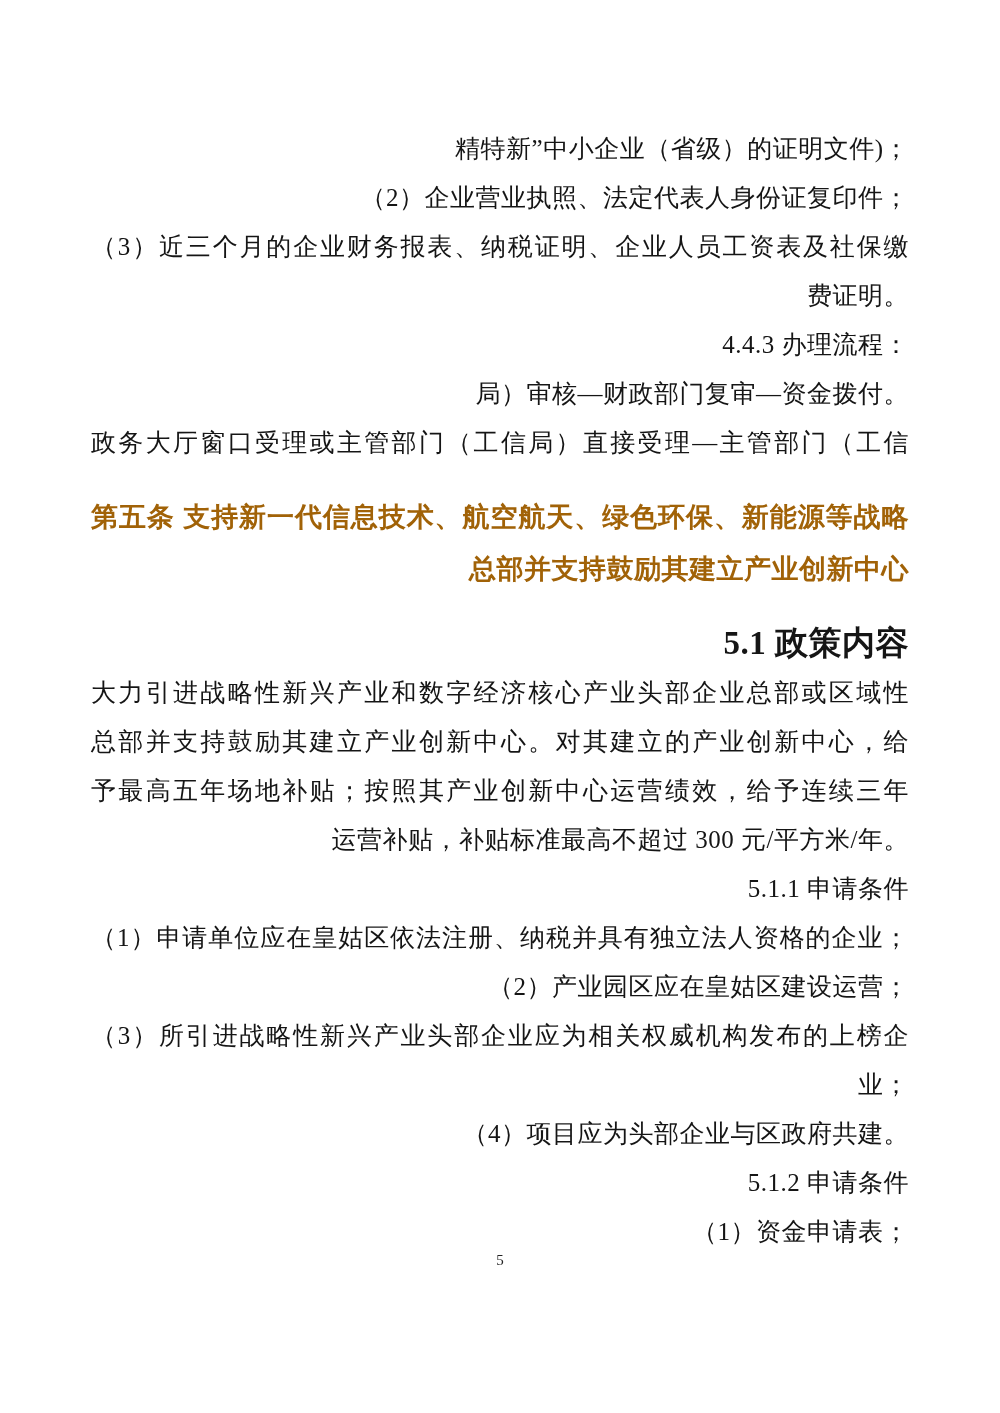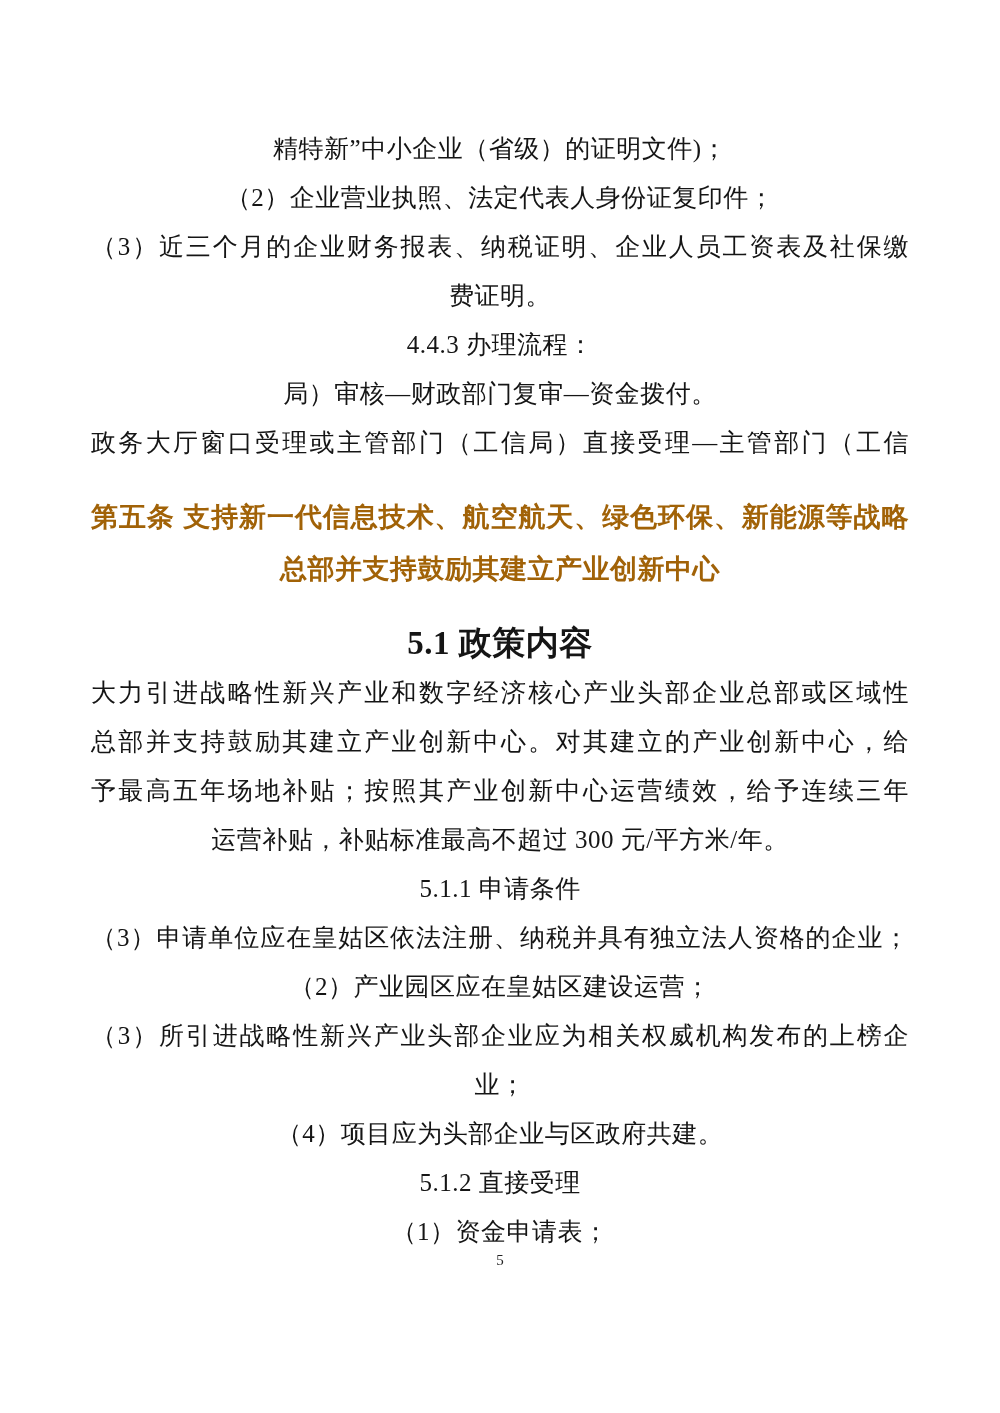--- a/index.html
+++ b/index.html
@@ -23,21 +23,21 @@
     width: 818px;
   }
   .block {
     margin: 0;
     padding: 0;
   }
   .line {
     font-size: 25px;
     line-height: 49px;
     letter-spacing: 0.5px;
-    text-align: center;
+    text-align: right;
     white-space: normal;
   }
   
   .line.fill {
     text-align: justify;
     text-align-last: justify;
   }
   .block.heading {
     margin-top: 24px;
     margin-bottom: 24px;
@@ -109,38 +109,38 @@
       <div class="line fill">总部并支持鼓励其建立产业创新中心。对其建立的产业创新中心，给</div>
       <div class="line fill">予最高五年场地补贴；按照其产业创新中心运营绩效，给予连续三年</div>
       <div class="line">运营补贴，补贴标准最高不超过 300 元/平方米/年。</div>
     </div>
 
     <div class="block body">
       <div class="line">5.1.1 申请条件</div>
     </div>
 
     <div class="block body">
-      <div class="line fill">（3）申请单位应在皇姑区依法注册、纳税并具有独立法人资格的企业；</div>
+      <div class="line fill">（1）申请单位应在皇姑区依法注册、纳税并具有独立法人资格的企业；</div>
     </div>
 
     <div class="block body">
       <div class="line">（2）产业园区应在皇姑区建设运营；</div>
     </div>
 
     <div class="block body">
       <div class="line fill">（3）所引进战略性新兴产业头部企业应为相关权威机构发布的上榜企</div>
       <div class="line">业；</div>
     </div>
 
     <div class="block body">
       <div class="line">（4）项目应为头部企业与区政府共建。</div>
     </div>
 
     <div class="block body">
-      <div class="line">5.1.2 直接受理</div>
+      <div class="line">5.1.2 申请条件</div>
     </div>
 
     <div class="block body">
       <div class="line">（1）资金申请表；</div>
     </div>
 
   </div>
 
   <div class="footer">5</div>
 </div>

